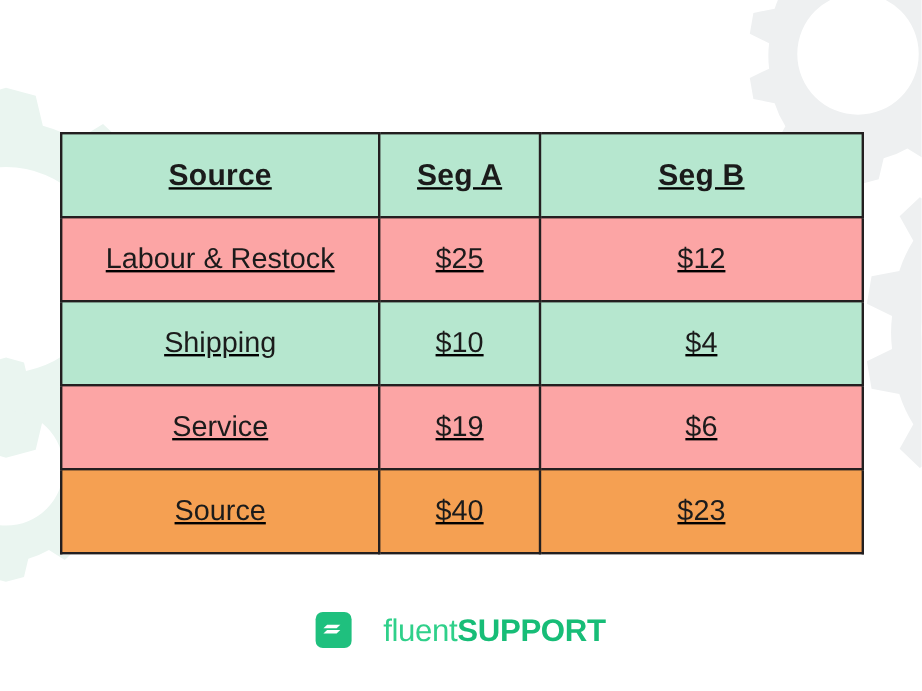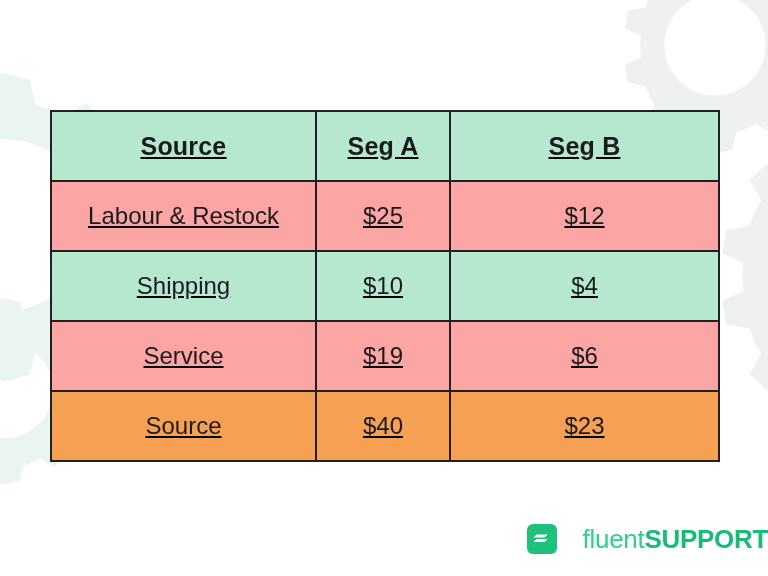--- a/index.html
+++ b/index.html
@@ -69,24 +69,24 @@
 
   tr.row-mint   > * { background: #b6e7cf; }
   tr.row-white  > * { background: #fca5a5; }
   tr.row-orange > * { background: #f5a052; }
 
   
   .logo {
     position: absolute;
     left: 0;
     right: 0;
-    top: 524px;
+    top: 510px;
     display: flex;
     align-items: center;
-    justify-content: flex-end;
+    justify-content: center;
     gap: 26px;
     z-index: 3;
   }
   .logo-mark {
     width: 30px;
     height: 30px;
     border-radius: 6px;
     background: #1fc07e;
     display: flex;
     align-items: center;

